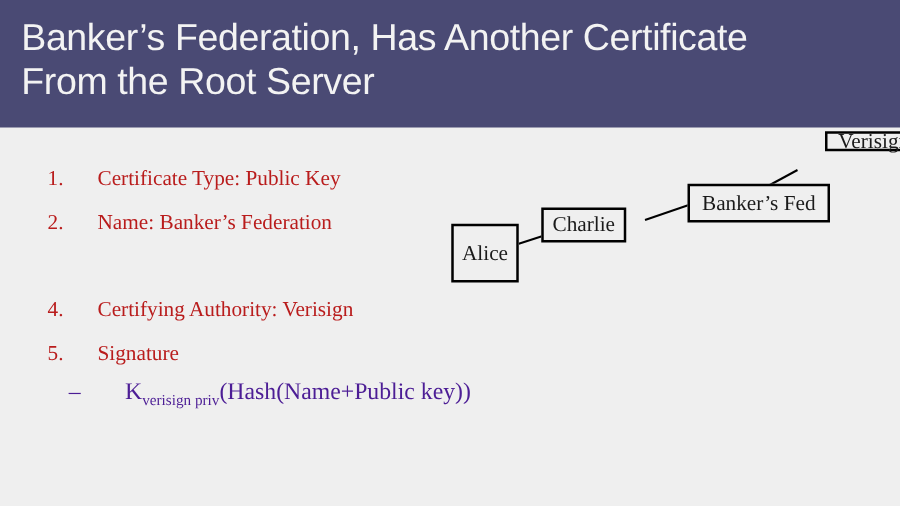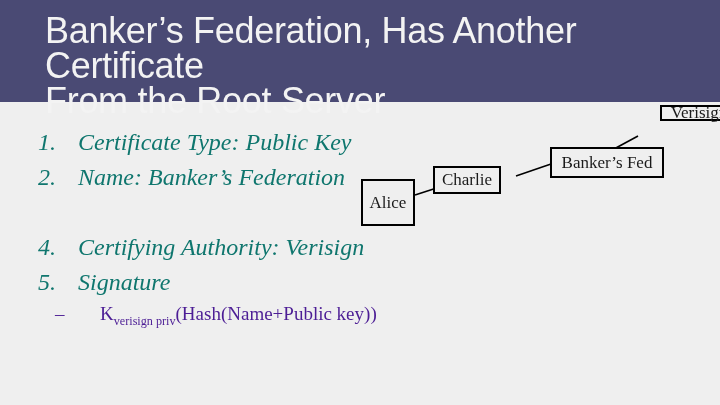--- a/index.html
+++ b/index.html
@@ -11,29 +11,28 @@
   .slide {
     position: relative; width: 720px; height: 405px;
     background: #efefef; overflow: hidden;
   }
   .title-band {
     position: absolute; left: 0; top: 0;
     width: 720px; height: 102px;
     background: #4a4a74;
     color: #f3f3f3;
     font-family: "Liberation Sans", sans-serif;
-    font-size: 36px; line-height: 35px; letter-spacing: -0.3px;
-    padding: 13px 10px 0 45px;
+    font-size: 30px; line-height: 35px; letter-spacing: -0.3px;
+    padding: 13px 10px 0 17px;
     box-sizing: border-box;
   }
   .list-row {
     position: absolute; left: 38px;
-    font-size: 24px; line-height: 27px; color: #0f766e;
+    font-size: 17px; line-height: 27px; color: #b91c1c;
     white-space: nowrap;
-    font-style: italic;
   }
   .list-row .num { display: inline-block; width: 40px; }
   .list-row sub { font-size: 0.62em; line-height: 0; }
   .sub-row {
     position: absolute; left: 55px;
     font-size: 19px; line-height: 24px; color: #4c1d95;
     white-space: nowrap;
   }
   .sub-row .dash { display: inline-block; width: 45px; }
   .sub-row sub { font-size: 0.64em; line-height: 0; }

